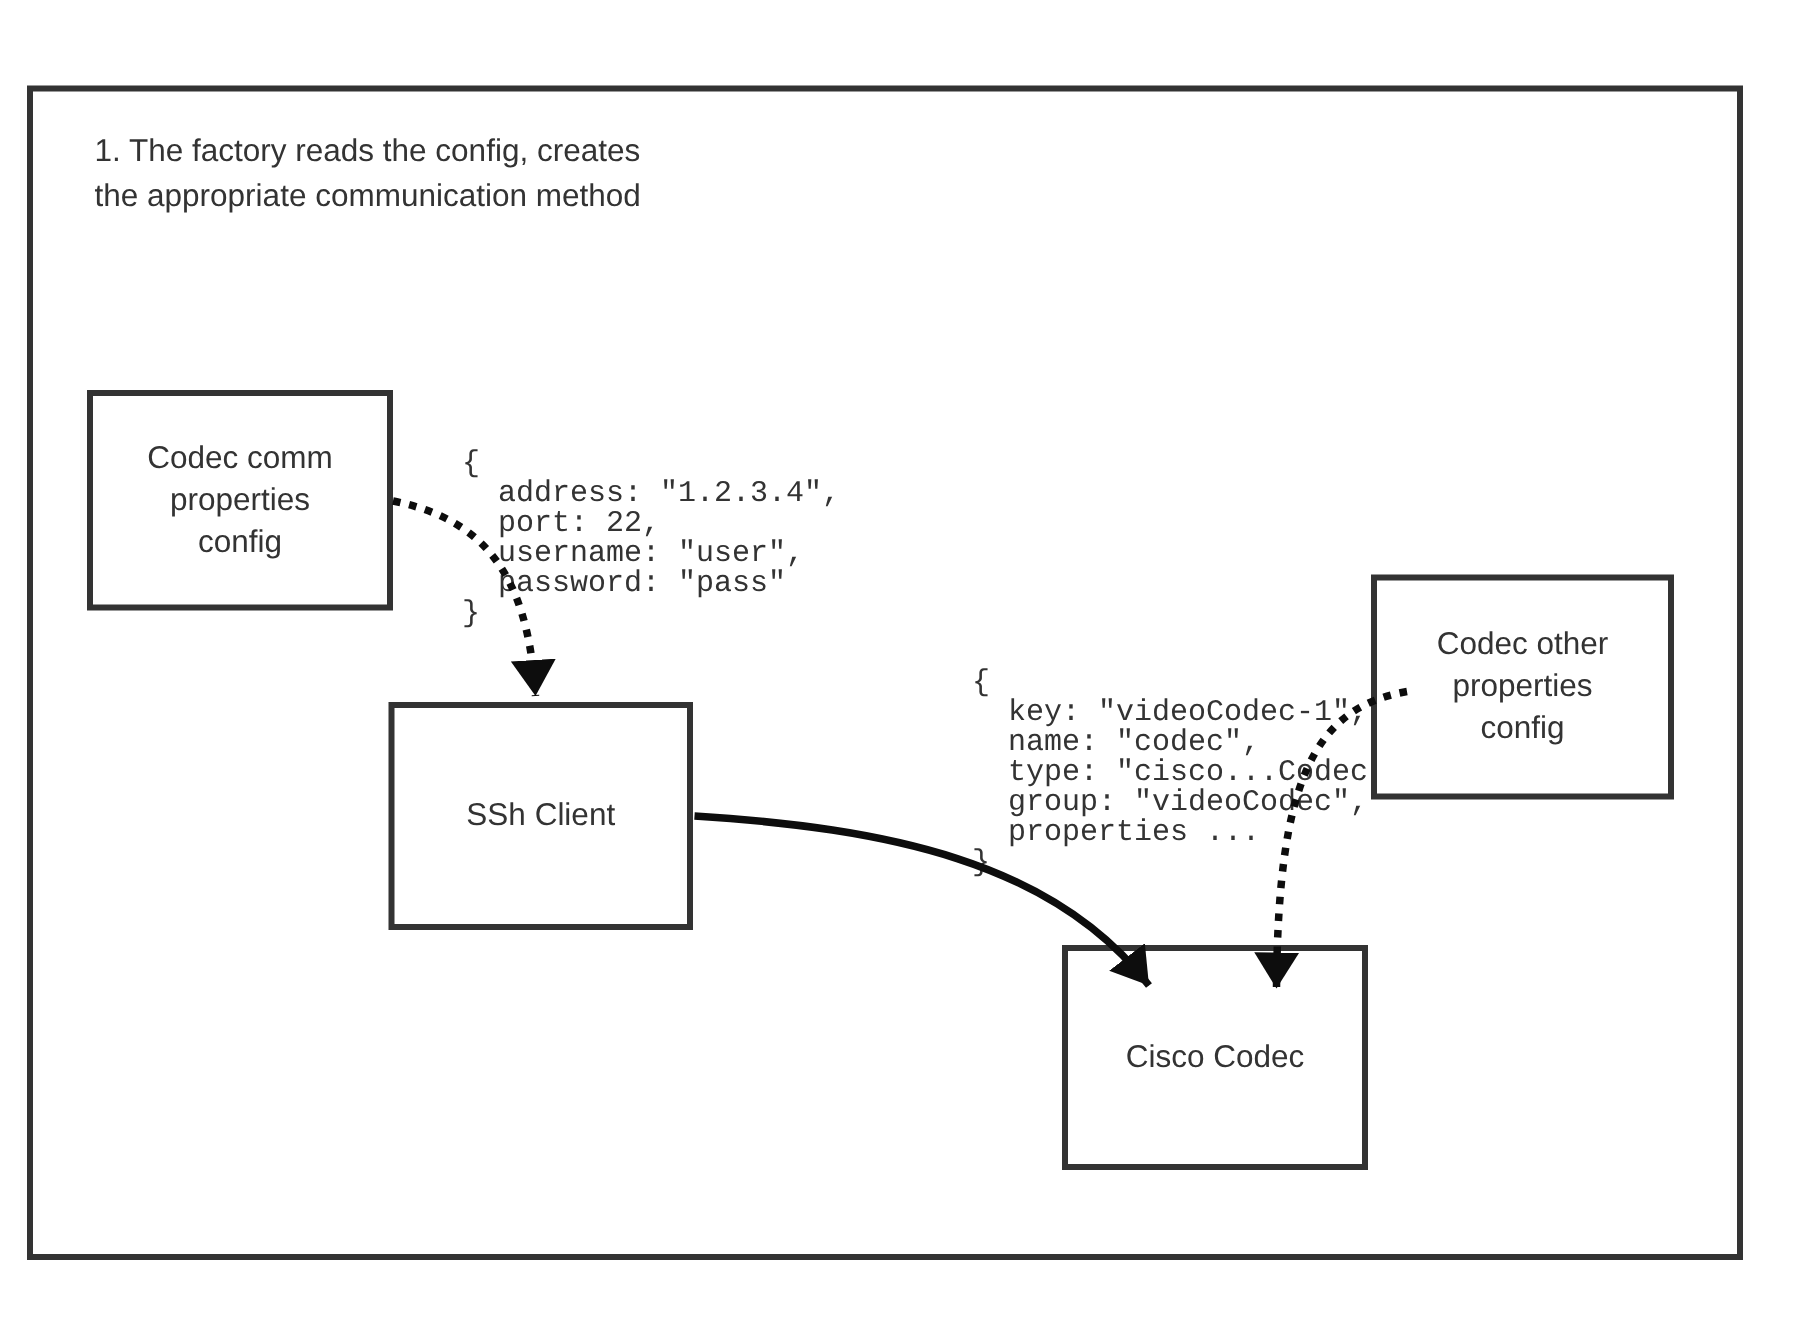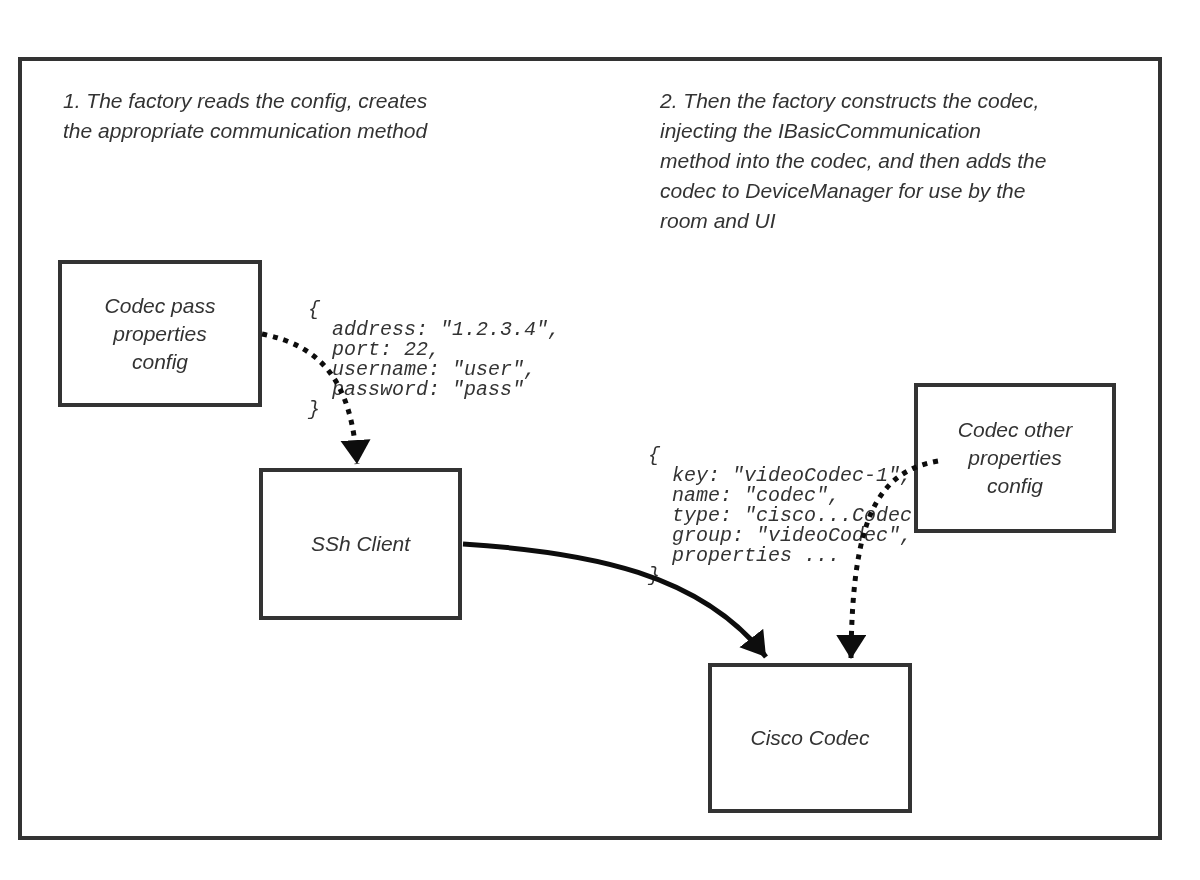--- a/index.html
+++ b/index.html
@@ -13,21 +13,20 @@
     width: 1200px; height: 880px;
     background: var(--bg);
     font-family: "Liberation Sans", sans-serif;
     color: var(--text);
     overflow: hidden;
   }
   .canvas {
     position: relative;
     width: 1088px; height: 880px;
     background: var(--bg);
-    font-style: italic;
   }
   .frame {
     position: absolute;
     left: 18px; top: 57px;
     width: 1144px; height: 783px;
     border: 4px solid var(--line);
     background: transparent;
   }
   .note {
     position: absolute;
@@ -47,21 +46,21 @@
     align-items: center;
     justify-content: center;
     text-align: center;
     font-size: 21px;
     line-height: 28px;
     white-space: pre-line;
   }
   .box-codec-comm  { left: 58px;  top: 260px; width: 204px; height: 147px; }
   .box-ssh-client  { left: 259px; top: 468px; width: 203px; height: 152px; }
   .box-codec-other { left: 914px; top: 383px; width: 202px; height: 150px; }
-  .box-cisco-codec { left: 708px; top: 663px; width: 204px; height: 150px; }
+  .box-cisco-codec { left: 708px; top: 630px; width: 204px; height: 150px; }
   .code {
     position: absolute;
     font-family: "Liberation Mono", monospace;
     font-size: 20px;
     line-height: 20px;
     color: var(--text);
     white-space: pre;
   }
   .code-comm  { left: 308px; top: 300px; }
   .code-codec { left: 648px; top: 446px; }
@@ -82,28 +81,23 @@
 </head>
 <body>
 
 <div class="canvas">
 
   <div class="frame"></div>
 
   <div class="note note-step1">1. The factory reads the config, creates
 the appropriate communication method</div>
 
-  <div class="note note-step2">2. Then the factory constructs the codec,
-injecting the IBasicCommunication
-method into the codec, and then adds the
-codec to DeviceManager for use by the
-room and UI</div>
 
   <div class="box box-codec-comm">
-    <span>Codec pass
+    <span>Codec comm
 properties
 config</span>
   </div>
 
   <pre class="code code-comm">{
   address: "1.2.3.4",
   port: 22,
   username: "user",
   password: "pass"
 }</pre>

